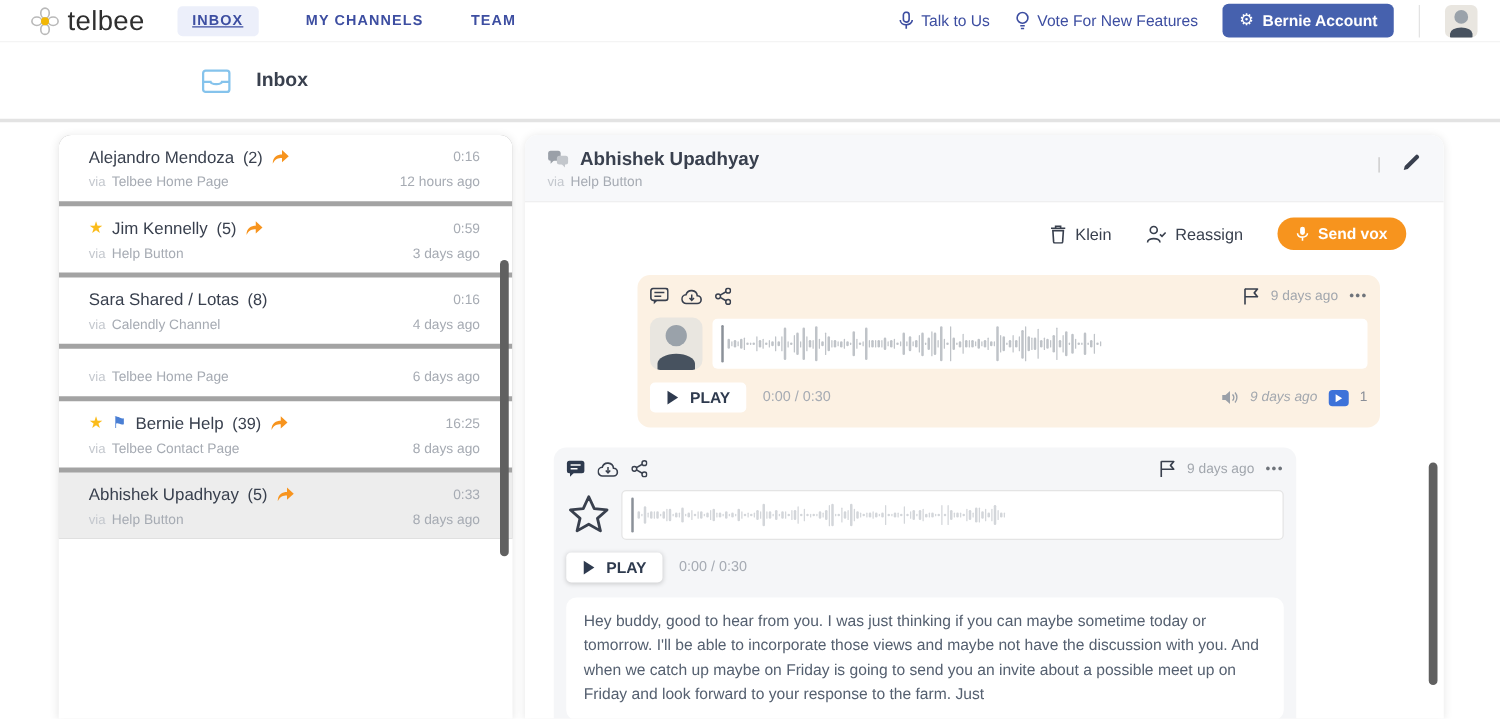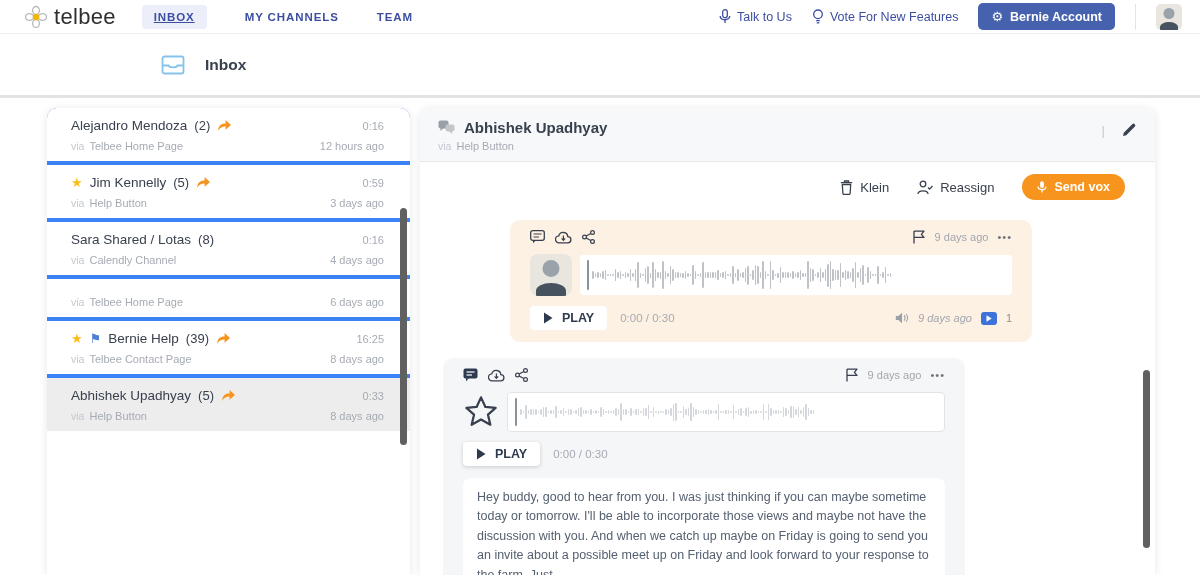--- a/index.html
+++ b/index.html
@@ -47,21 +47,21 @@
   .tab.active .tab-underline { position:absolute; left:-9px; right:-9px; bottom:0; height:3px;
          background:#2E3A4E; border-radius:2px; }
   .search-row { display:flex; align-items:center; gap:20px; padding:11px 24px 12px 28px;
                 border-bottom:1px solid #efefef; }
   .search-box { flex:1; height:36px; background:#F4F4F4; border-radius:5px; display:flex;
                 align-items:center; gap:10px; padding:0 12px; }
   .search-box input { flex:1; border:none; outline:none; background:transparent; font-size:13px;
                 color:#555; font-family:"Liberation Sans", sans-serif; }
   .search-box input::placeholder { color:#8f9398; }
 
-  .conv-list { background:#3b82f6; }
+  .conv-list { background:#a3a3a3; }
   .conv-item { background:#fff; padding:10px 26px 9px 24px; margin-bottom:4px; cursor:pointer; }
   .conv-item.selected { background:#EDEDED; }
   .conv-row1 { display:flex; align-items:center; gap:7px; }
   .conv-name { font-size:13.5px; color:#39404E; }
   .conv-count { font-size:13px; color:#39404E; }
   .conv-duration { margin-left:auto; font-size:11px; color:#A6ABB3; }
   .conv-row2 { display:flex; align-items:baseline; margin-top:7px; }
   .via-label { font-size:10.5px; color:#C4C8CE; }
   .via-channel { font-size:11px; color:#A6ABB3; margin-left:5px; }
   .conv-time { margin-left:auto; font-size:11px; color:#A6ABB3; }
@@ -82,21 +82,21 @@
   .hdr-right { margin-left:auto; display:flex; align-items:center; gap:16px; padding-top:3px; }
   .pipe { color:#c9c9c9; font-size:13px; }
 
   .conv-toolbar { display:flex; justify-content:flex-end; align-items:center; gap:28px;
                   padding:12px 30px 10px; }
   .tool-btn { display:flex; align-items:center; gap:7px; font-size:13px; color:#39404E; cursor:pointer; }
   .sendvox-btn { display:flex; align-items:center; gap:7px; background:#F7941E; color:#fff;
                  font-size:12.5px; font-weight:bold; border-radius:15px; padding:6px 15px; cursor:pointer; }
 
   .thread { flex:1; position:relative; overflow:hidden; padding-top:10px; }
-  .msg { border-radius:10px; padding:10px 20px 12px; width:522px; }
+  .msg { border-radius:10px; padding:10px 10px 12px; width:594px; }
   .msg.peach { background:#FCF1E3; margin-left:90px; }
   .msg.graycard { background:#F5F6F8; margin-left:23px; margin-top:16px; }
   .msg-top { display:flex; align-items:center; gap:10px; }
   .msg-top-right { margin-left:auto; display:flex; align-items:center; gap:9px; }
   .msg-time { font-size:11px; color:#A2A7AE; }
   .more-ic { font-size:11px; color:#6f747b; letter-spacing:1px; cursor:pointer; }
   .msg-body { display:flex; align-items:center; gap:8px; margin-top:10px; }
   .avatar-lg { width:42px; height:42px; border-radius:8px; background:#E9E6E0;
                position:relative; overflow:hidden; flex:none; }
   .avatar-lg .head { width:17px; height:17px; top:6px; }

